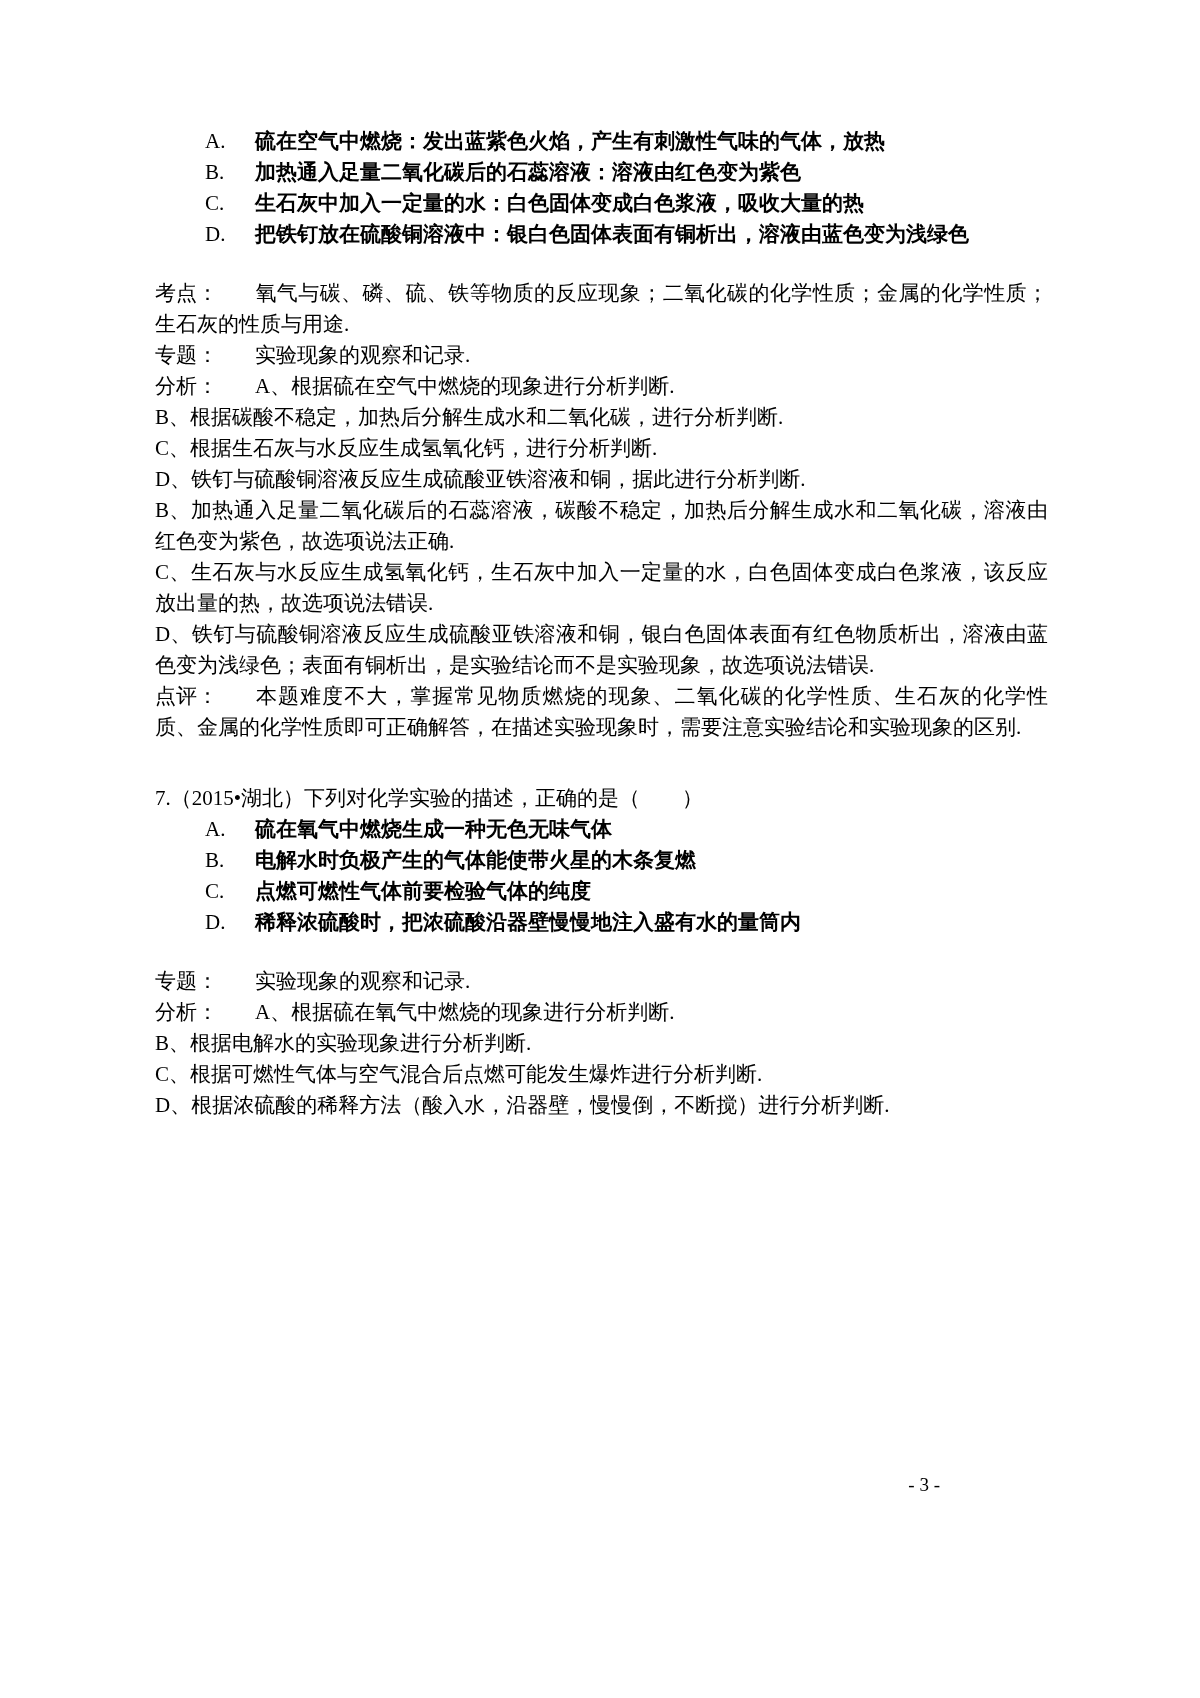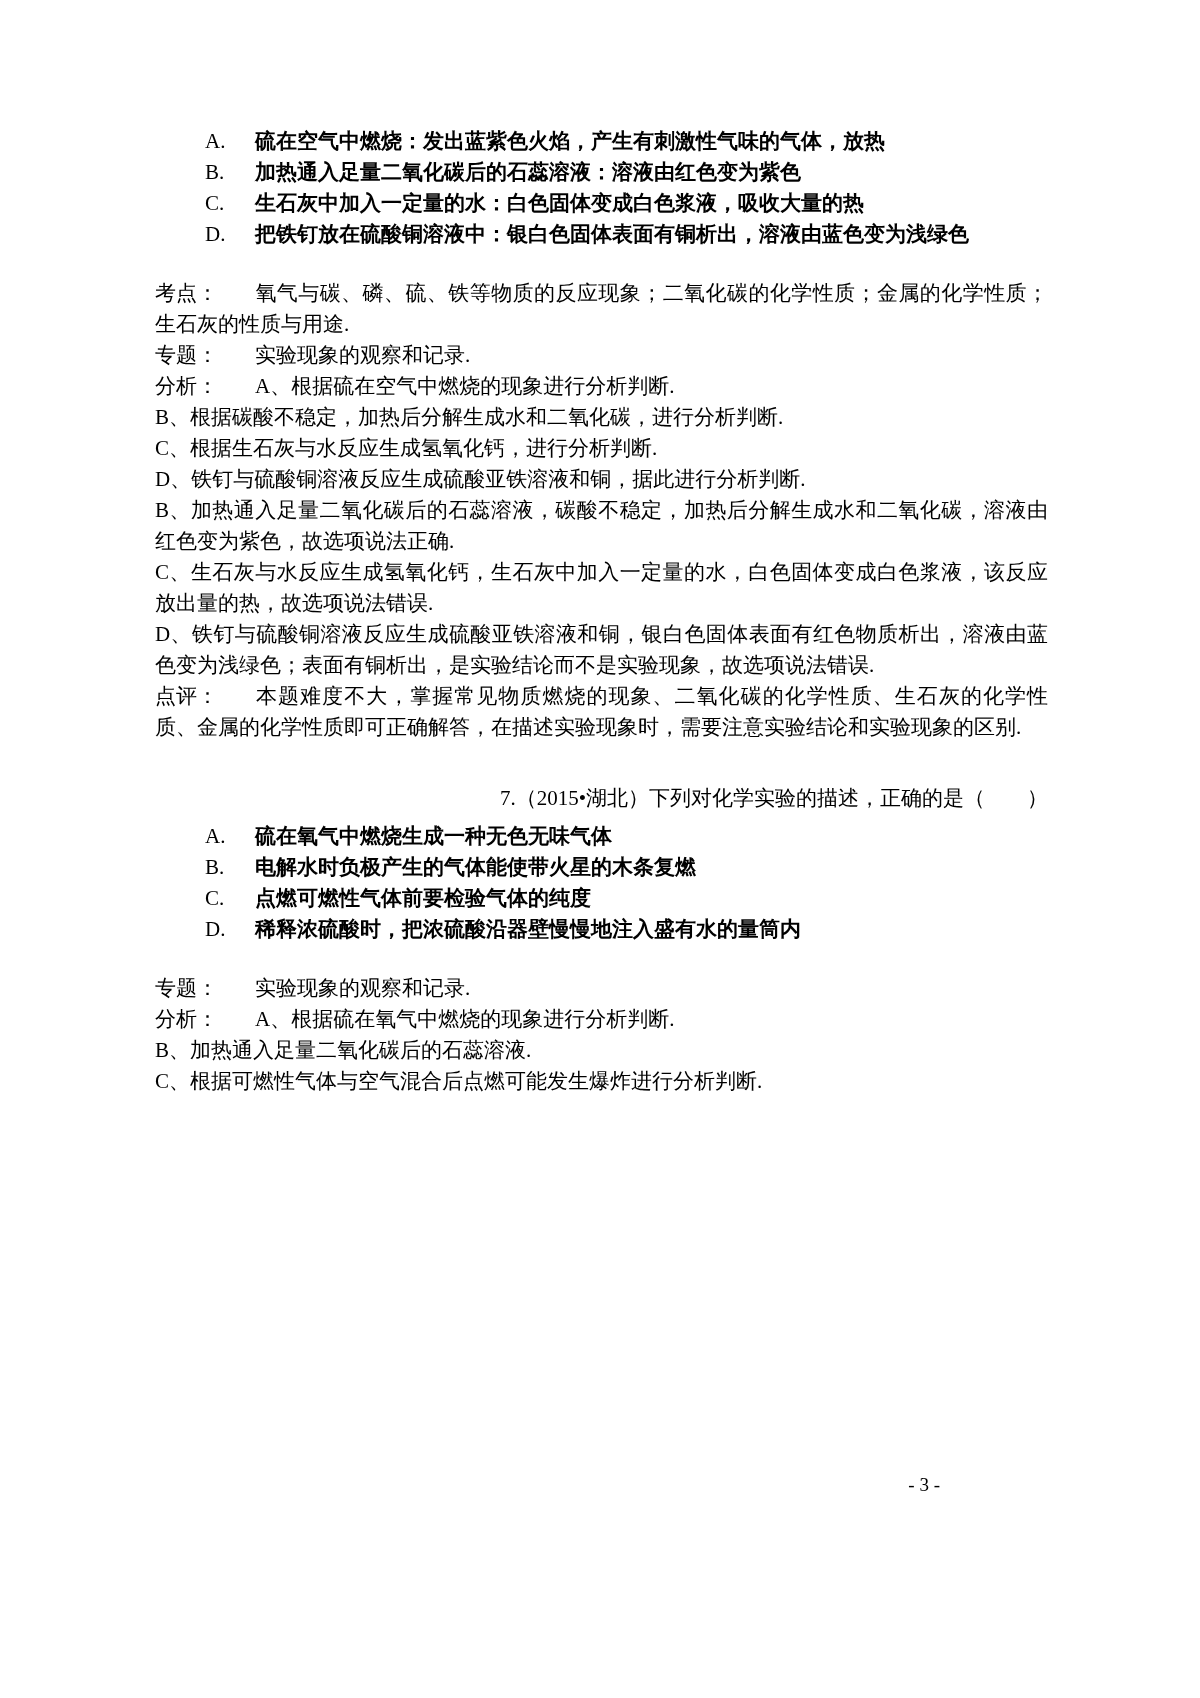--- a/index.html
+++ b/index.html
@@ -11,21 +11,21 @@
   .content{
     position:absolute;left:155px;top:126px;width:893px;
     font-size:21px;line-height:31px;text-align:justify;
   }
   .opt{display:flex;padding-left:50px;text-align:left;}
   .opt-letter{flex:0 0 50px;width:50px;}
   .opt-text{flex:1;font-weight:bold;}
   .explain{margin-top:28px;}
   .para{margin:0;}
   .plabel{display:inline-block;width:100px;}
-  .q-title{margin-top:40px;margin-bottom:7px;text-align:right;}
+  .q-title{margin-top:40px;margin-bottom:0;text-align:left;}
   .q-options{margin-top:0;}
   .footer{
     position:absolute;top:1474px;right:260px;
     font-size:19px;line-height:22px;
   }
 </style>
 </head>
 <body>
 
 <div class="page">
@@ -80,20 +80,21 @@
       </div>
       <div class="opt">
         <span class="opt-letter">D.</span>
         <span class="opt-text">稀释浓硫酸时，把浓硫酸沿器壁慢慢地注入盛有水的量筒内</span>
       </div>
     </div>
 
     <div class="explain">
       <p class="para"><span class="plabel">专题：</span><span>实验现象的观察和记录.</span></p>
       <p class="para"><span class="plabel">分析：</span><span>A、根据硫在氧气中燃烧的现象进行分析判断.</span></p>
-      <p class="para"><span>B、加热通入足量二氧化碳后的石蕊溶液.</span></p>
+      <p class="para"><span>B、根据电解水的实验现象进行分析判断.</span></p>
       <p class="para"><span>C、根据可燃性气体与空气混合后点燃可能发生爆炸进行分析判断.</span></p>
+      <p class="para"><span>D、根据浓硫酸的稀释方法（酸入水，沿器壁，慢慢倒，不断搅）进行分析判断.</span></p>
     </div>
 
   </div>
 
   <div class="footer">- 3 -</div>
 </div>
 
 </body></html>

